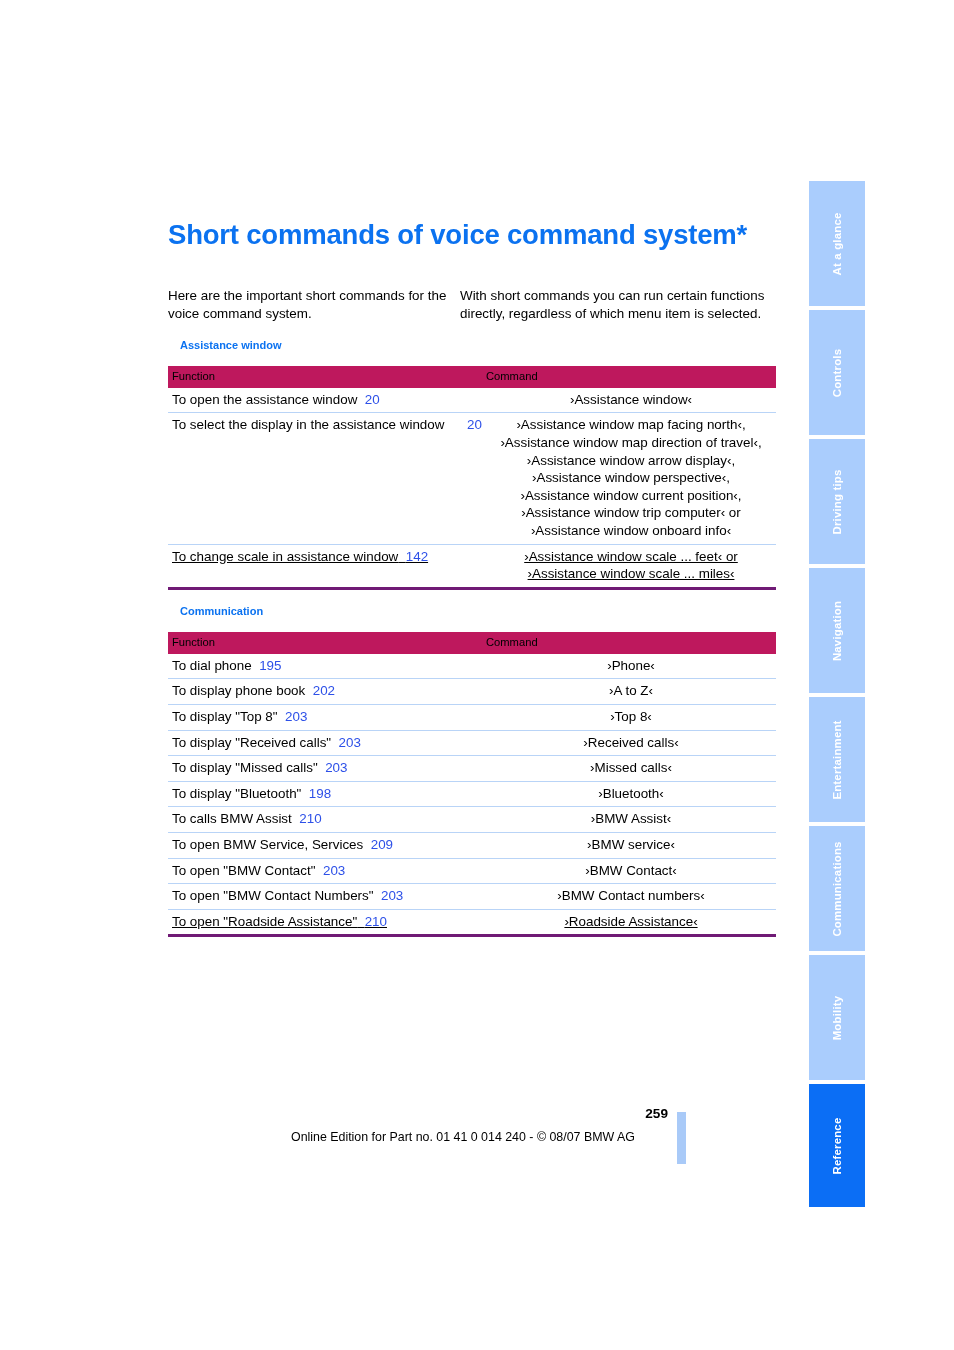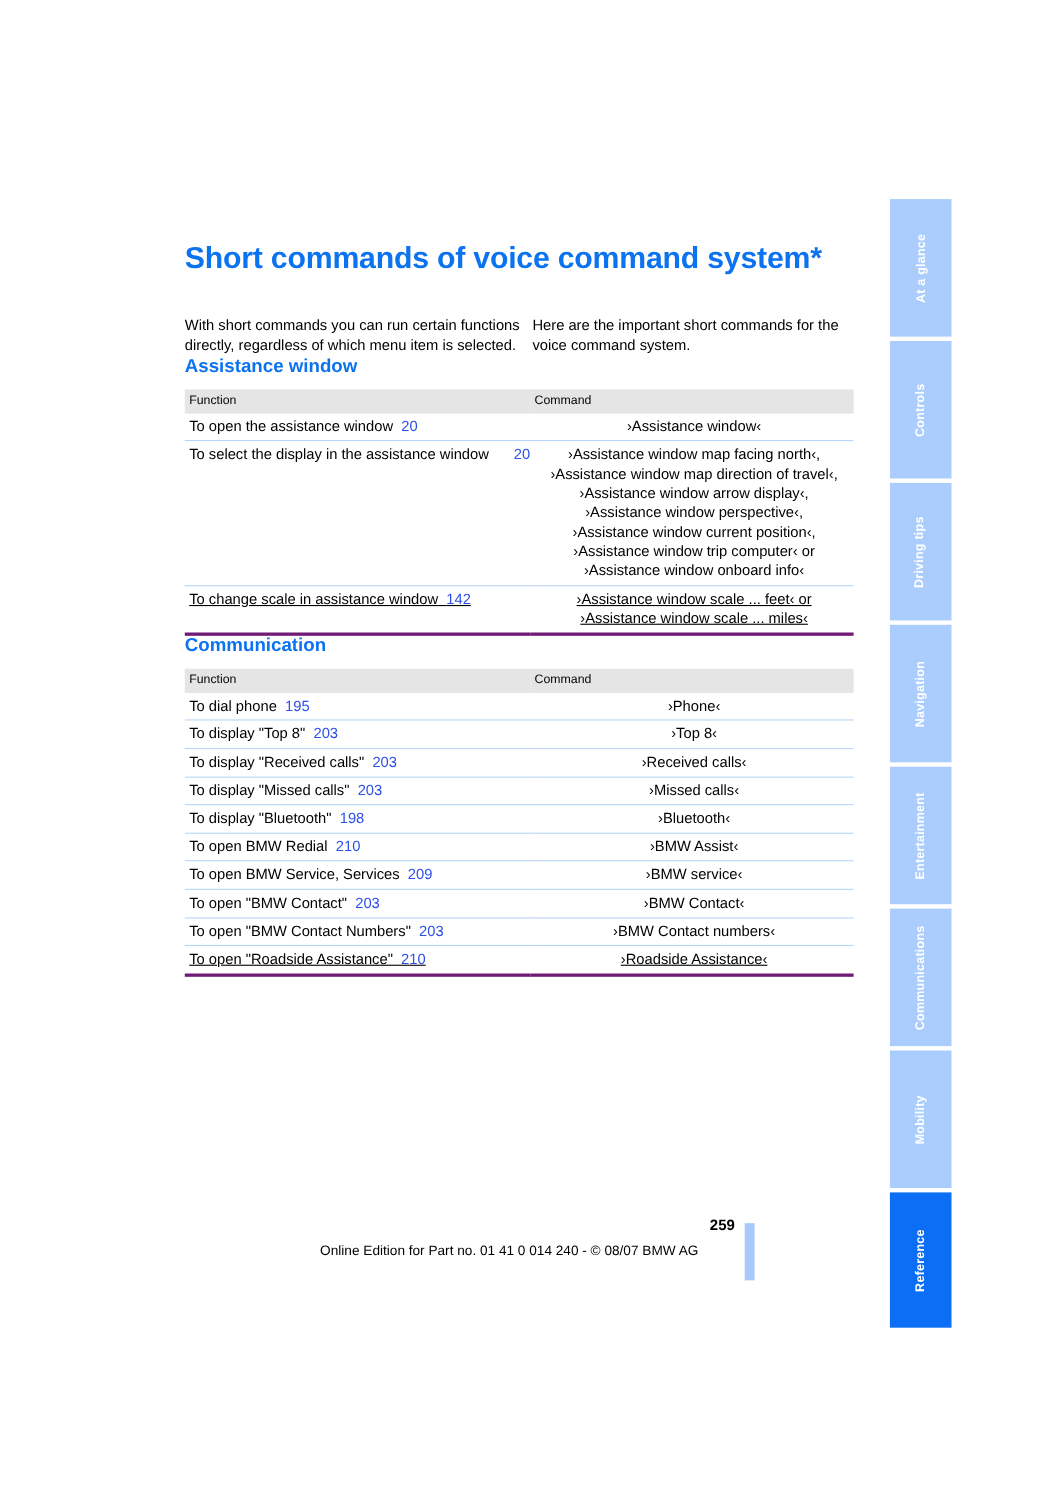--- a/index.html
+++ b/index.html
@@ -47,41 +47,41 @@
   }
   .intro-col {
     font-size: 13.4px;
     line-height: 18.4px;
     color: #000;
   }
   .intro-col.left  { width: 312px; padding-right: 4px; }
   .intro-col.right { width: 292px; }
 
   h2.section-heading {
-    margin: 0;
-    font-size: 17px;
+    margin: 12px;
+    font-size: 11px;
     line-height: 18px;
     font-weight: bold;
     color: #0b72f0;
   }
   .sec-assistance-heading { margin-top: 38px; }
   .sec-communication-heading { margin-top: 34px; }
 
   
   table.cmd-table {
     width: 608px;
     border-collapse: collapse;
     margin-top: 12px;
     table-layout: fixed;
   }
   table.cmd-table col.c-fn  { width: 314px; }
   table.cmd-table col.c-cmd { width: 294px; }
 
   table.cmd-table thead th {
-    background: #e5e5e5;
+    background: #be185d;
     font-size: 11.2px;
     font-weight: normal;
     text-align: left;
     padding: 3px 0 4px 4px;
     color: #000;
     height: 15px;
     vertical-align: middle;
   }
 
   table.cmd-table tbody td {
@@ -174,22 +174,22 @@
 </head>
 <body>
 
 <div id="page">
 
   <div id="content">
 
     <h1 id="page-title">Short commands of voice command system*</h1>
 
     <div class="intro-cols">
+      <div class="intro-col right">Here are the important short commands for the voice command system.</div>
       <div class="intro-col left">With short commands you can run certain functions directly, regardless of which menu item is selected.</div>
-      <div class="intro-col right">Here are the important short commands for the voice command system.</div>
     </div>
 
     <h2 class="section-heading sec-assistance-heading">Assistance window</h2>
 
     <table class="cmd-table">
       <colgroup>
           <col class="c-fn">
           <col class="c-cmd">
         </colgroup>
       <thead>
@@ -246,20 +246,26 @@
         </tr>
       </thead>
       <tbody>
           <tr>
             <td class="fn-cell"><span><span class="fn-text">To dial phone</span>&nbsp;&nbsp;<span class="pg-ref">195</span></span></td>
             <td class="cmd-cell">
               <span class="cmd-line">›Phone‹</span>
             </td>
           </tr>
           <tr>
+            <td class="fn-cell"><span><span class="fn-text">To display phone book</span>&nbsp;&nbsp;<span class="pg-ref">202</span></span></td>
+            <td class="cmd-cell">
+              <span class="cmd-line">›A to Z‹</span>
+            </td>
+          </tr>
+          <tr>
             <td class="fn-cell"><span><span class="fn-text">To display "Top 8"</span>&nbsp;&nbsp;<span class="pg-ref">203</span></span></td>
             <td class="cmd-cell">
               <span class="cmd-line">›Top 8‹</span>
             </td>
           </tr>
           <tr>
             <td class="fn-cell"><span><span class="fn-text">To display "Received calls"</span>&nbsp;&nbsp;<span class="pg-ref">203</span></span></td>
             <td class="cmd-cell">
               <span class="cmd-line">›Received calls‹</span>
             </td>
@@ -270,21 +276,21 @@
               <span class="cmd-line">›Missed calls‹</span>
             </td>
           </tr>
           <tr>
             <td class="fn-cell"><span><span class="fn-text">To display "Bluetooth"</span>&nbsp;&nbsp;<span class="pg-ref">198</span></span></td>
             <td class="cmd-cell">
               <span class="cmd-line">›Bluetooth‹</span>
             </td>
           </tr>
           <tr>
-            <td class="fn-cell"><span><span class="fn-text">To open BMW Redial</span>&nbsp;&nbsp;<span class="pg-ref">210</span></span></td>
+            <td class="fn-cell"><span><span class="fn-text">To calls BMW Assist</span>&nbsp;&nbsp;<span class="pg-ref">210</span></span></td>
             <td class="cmd-cell">
               <span class="cmd-line">›BMW Assist‹</span>
             </td>
           </tr>
           <tr>
             <td class="fn-cell"><span><span class="fn-text">To open BMW Service, Services</span>&nbsp;&nbsp;<span class="pg-ref">209</span></span></td>
             <td class="cmd-cell">
               <span class="cmd-line">›BMW service‹</span>
             </td>
           </tr>

